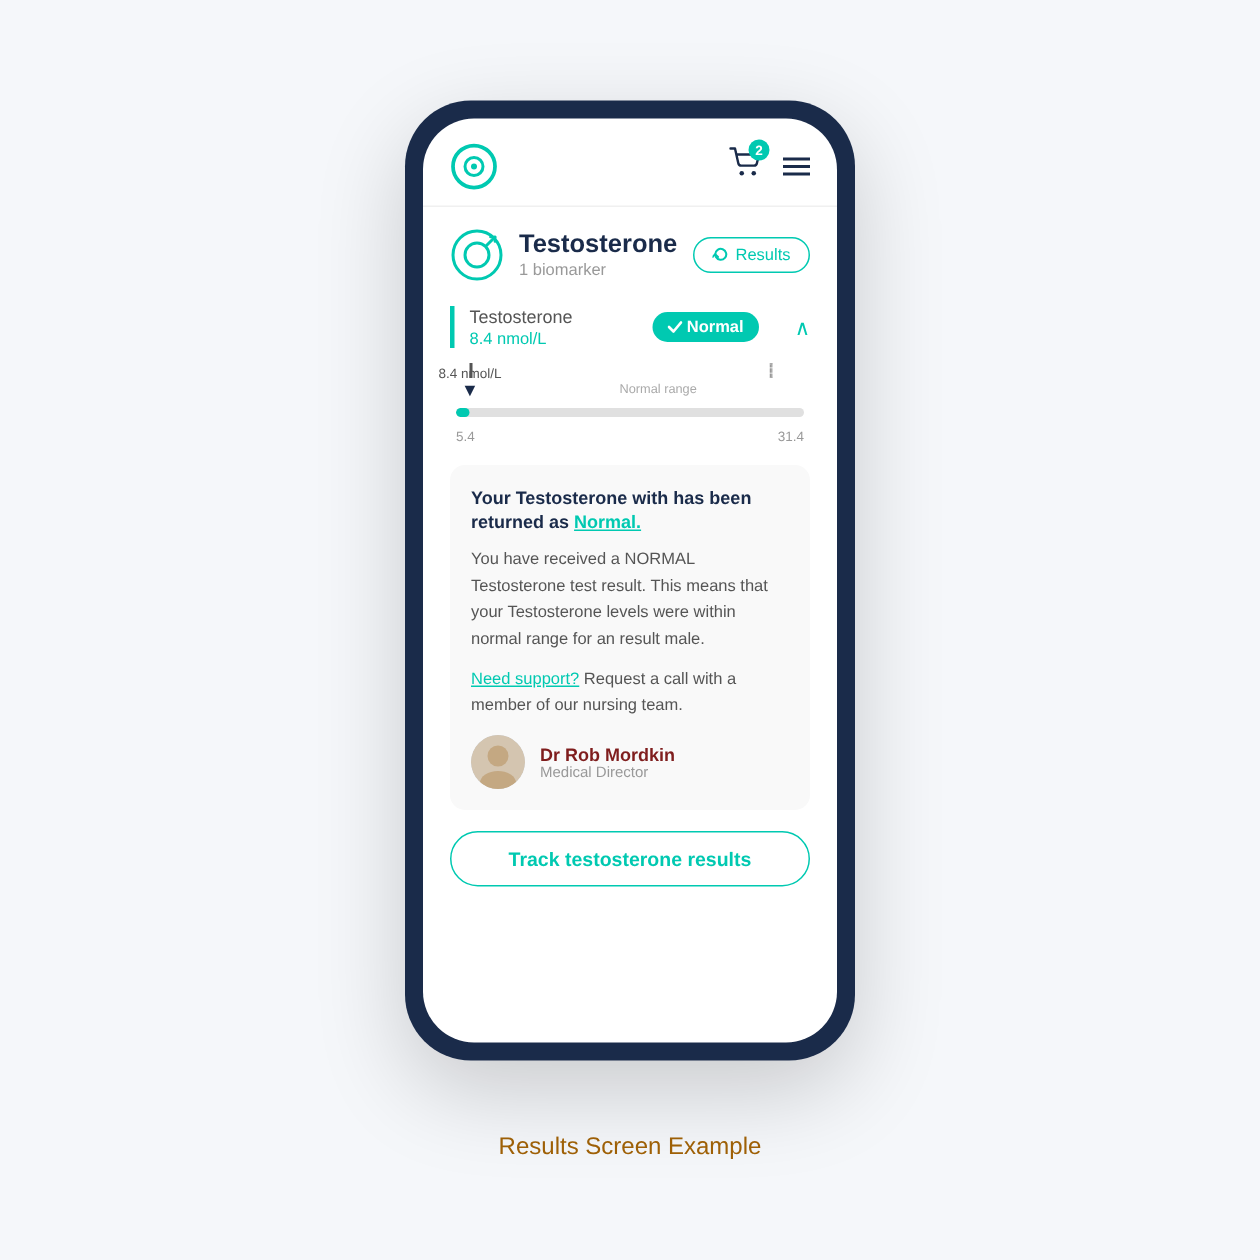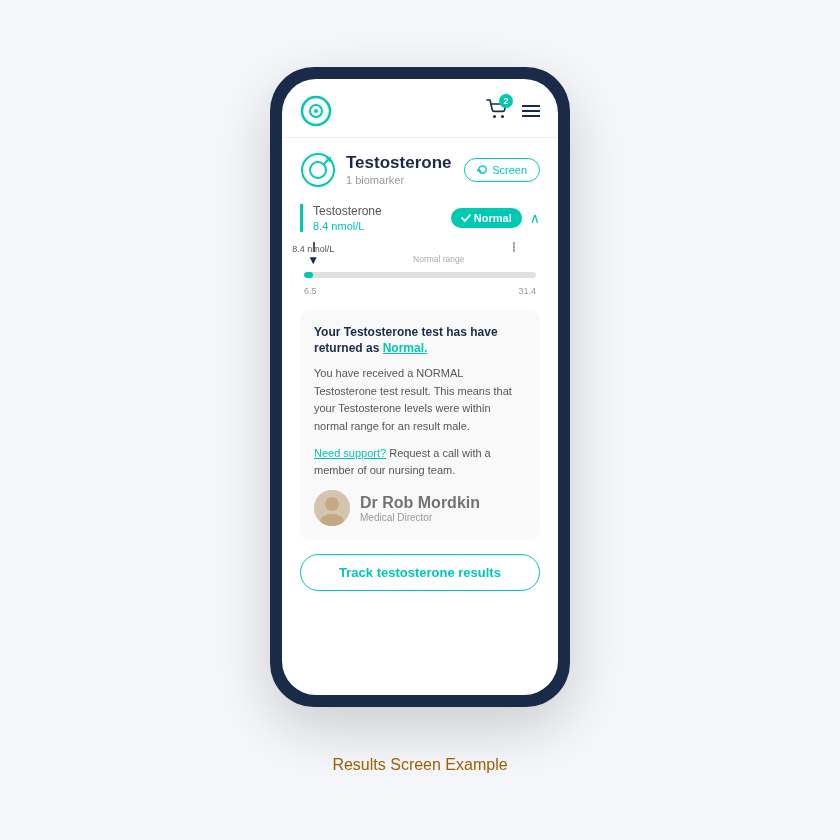--- a/index.html
+++ b/index.html
@@ -142,21 +142,21 @@
       font-weight: 500;
     }
     .result-value {
       font-size: 11px;
       color: #00c9b1;
       margin-top: 2px;
     }
     .result-right {
       display: flex;
       align-items: center;
-      gap: 8px;
+      gap: 24px;
     }
     .normal-badge {
       background: #00c9b1;
       color: white;
       border-radius: 20px;
       padding: 4px 10px;
       font-size: 11px;
       font-weight: 600;
       display: flex;
       align-items: center;
@@ -253,23 +253,23 @@
       border-radius: 50%;
       background: #ccc;
       overflow: hidden;
       flex-shrink: 0;
     }
     .doctor-avatar svg {
       width: 100%;
       height: 100%;
     }
     .doctor-name {
-      font-size: 16px;
+      font-size: 12px;
       font-weight: 600;
-      color: #737373;
+      color: #7f1d1d;
     }
     .doctor-title {
       font-size: 10px;
       color: #999;
     }
     
     .track-btn {
       display: block;
       width: 100%;
       border: 1.5px solid #00c9b1;
@@ -339,21 +339,21 @@
             <div>
               <div class="bio-title">Testosterone</div>
               <div class="bio-subtitle">1 biomarker</div>
             </div>
           </div>
           <button class="repeat-btn">
             <svg width="11" height="11" viewBox="0 0 12 12" fill="none">
               <path d="M2 6a4 4 0 1 1 .5 2" stroke="#00c9b1" stroke-width="1.5" stroke-linecap="round"></path>
               <polyline points="0,8 2,6 4,8" stroke="#00c9b1" stroke-width="1.5" stroke-linecap="round" stroke-linejoin="round"></polyline>
             </svg>
-            <span>Screen</span>
+            <span>Results</span>
           </button>
         </div>
 
         <div class="result-row">
           <div>
             <div class="result-name">Testosterone</div>
             <div class="result-value">8.4 nmol/L</div>
           </div>
           <div class="result-right">
             <div class="normal-badge">
@@ -379,28 +379,28 @@
             <div class="range-bar-bg">
               <div class="range-bar-fill" style="width: 4%;"></div>
             </div>
 
             <div class="range-marker-line" style="left: 4%;"></div>
             <div class="range-marker-line-end" style="left: 90%;"></div>
 
             <div style="position:absolute; font-size:8.5px; color:#aaa; top: 10px; left: 47%; white-space:nowrap;">Normal range</div>
           </div>
           <div class="range-labels">
-            <span>6.5</span>
+            <span>5.4</span>
             <span>31.4</span>
           </div>
         </div>
 
         <div class="info-card">
           <div class="info-title">
-            <span>Your Testosterone test has have returned as </span><span class="highlight">Normal.</span>
+            <span>Your Testosterone with has been returned as </span><span class="highlight">Normal.</span>
           </div>
           <div class="info-body">You have received a NORMAL Testosterone test result. This means that your Testosterone levels were within normal range for an result male.</div>
           <div class="info-support">
             <a href="#">Need support?</a><span> Request a call with a member of our nursing team.</span>
           </div>
           <div class="doctor-row">
             <div class="doctor-avatar">
               
               <svg viewBox="0 0 36 36" fill="none" xmlns="http://www.w3.org/2000/svg">
                 <rect width="36" height="36" fill="#d4c5b0" rx="18"></rect>

